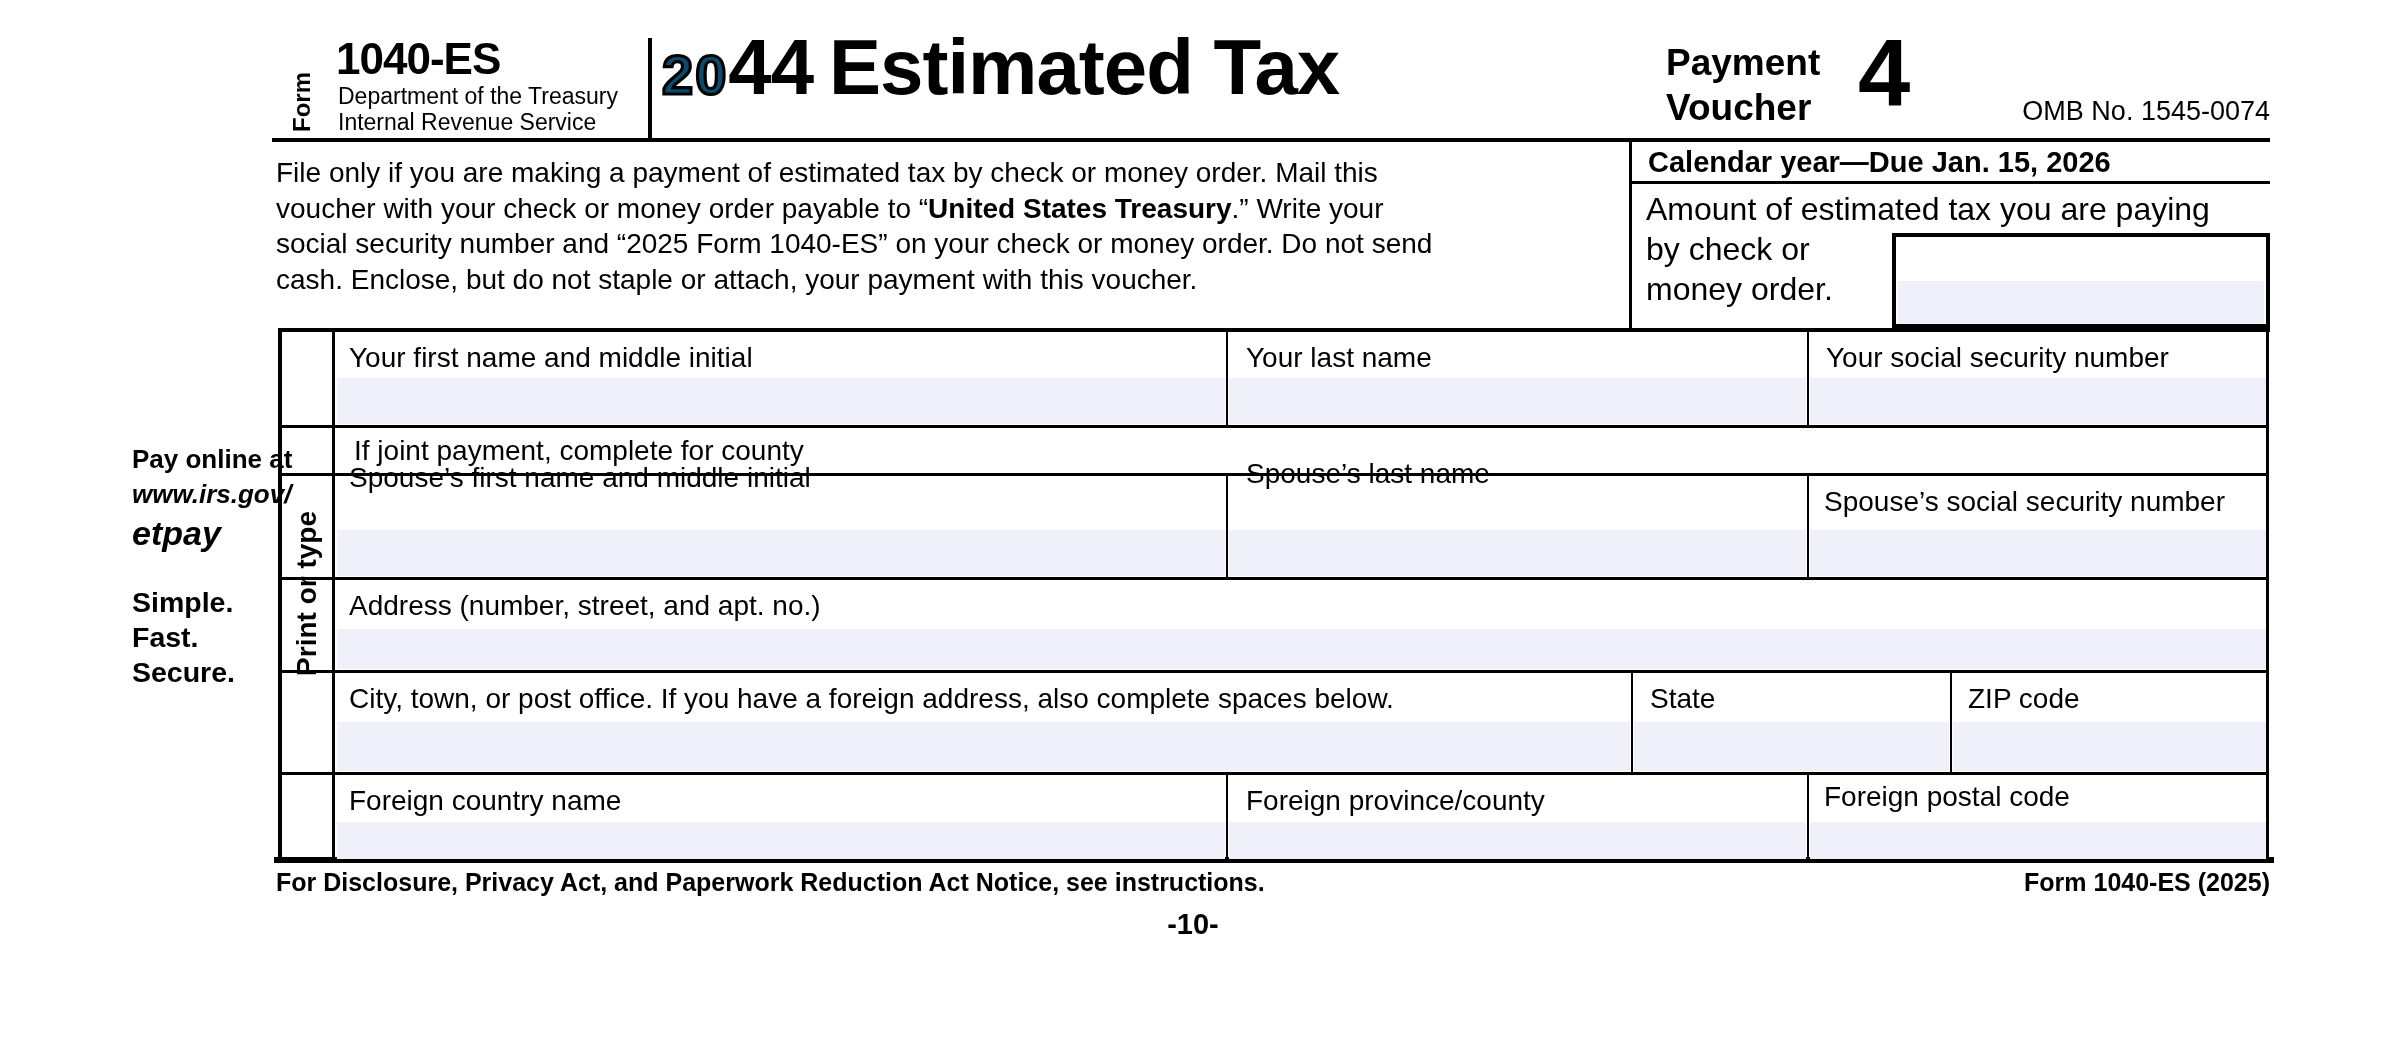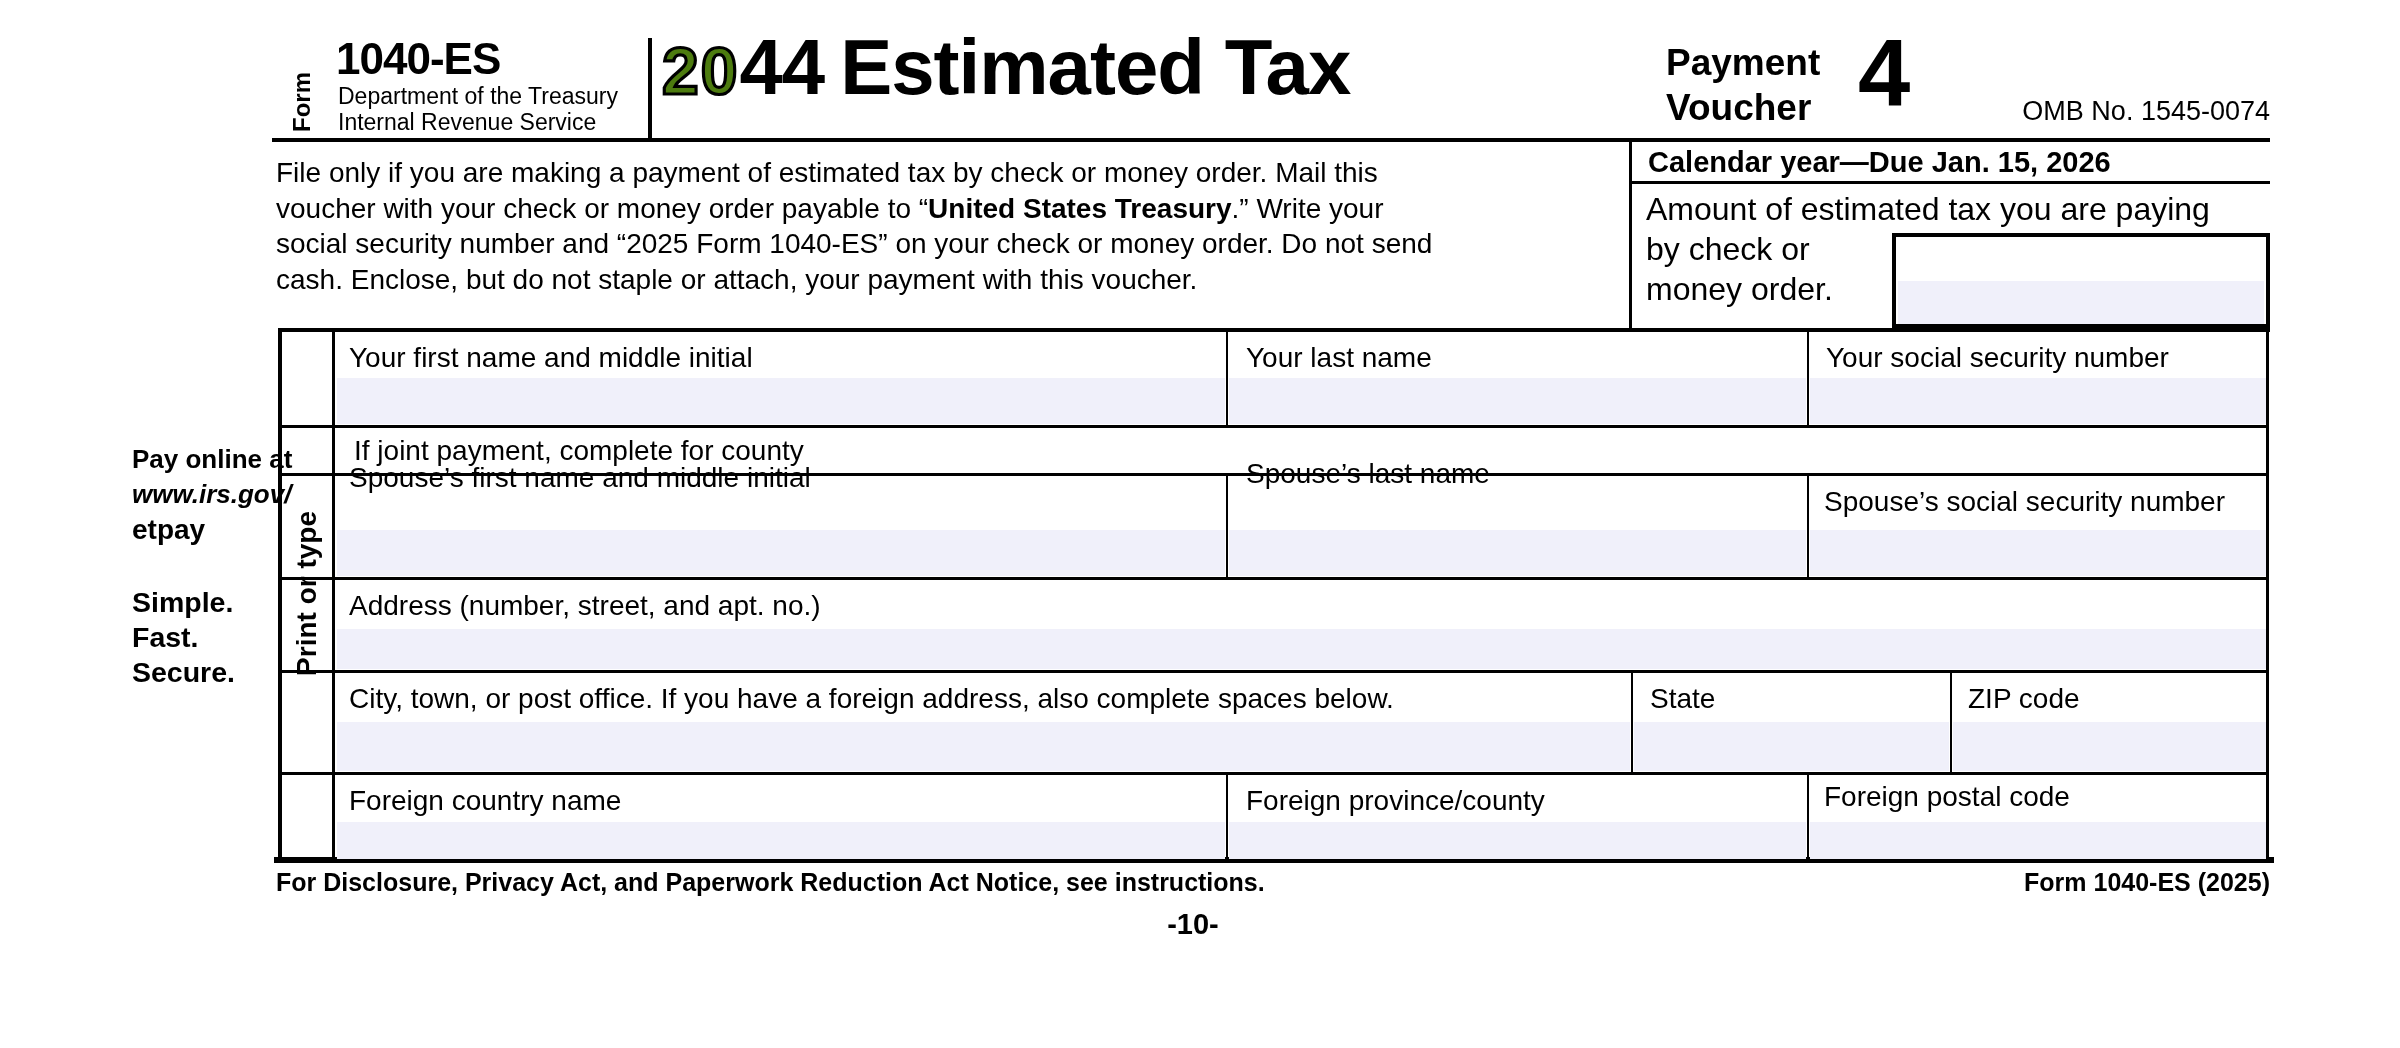--- a/index.html
+++ b/index.html
@@ -14,21 +14,21 @@
   .inp{
     position:absolute;background:#f0f0fa;border:none;outline:none;
     font:30px "Liberation Sans","DejaVu Sans",sans-serif;color:#000;
     padding:0 10px;box-sizing:border-box;border-radius:0;
   }
   .b{font-weight:bold;}
   .vert{writing-mode:vertical-rl;transform:rotate(180deg);}
   .form-number{position:absolute;left:336px;top:34px;font-size:44px;font-weight:800;letter-spacing:-1px;}
   .dept{position:absolute;left:338px;font-size:23px;line-height:1.1;white-space:nowrap;}
   .title-wrap{position:absolute;left:662px;top:28px;display:flex;align-items:baseline;white-space:nowrap;}
-  .y20{font-size:66px;font-weight:800;color:#4d7c0f;-webkit-text-stroke:3.2px #000;letter-spacing:2px;line-height:1;}
+  .y20{font-size:56px;font-weight:800;color:#0c4a6e;-webkit-text-stroke:3.2px #000;letter-spacing:2px;line-height:1;}
   .y25{font-size:78px;font-weight:800;line-height:1;letter-spacing:-1px;}
   .trest{font-size:78px;font-weight:800;line-height:1;margin-left:16px;letter-spacing:-1px;}
   .pv{position:absolute;left:1666px;top:40px;font-size:37px;font-weight:bold;line-height:45px;white-space:nowrap;}
   .big4{position:absolute;left:1858px;top:26px;font-size:94px;font-weight:800;line-height:1;}
   .omb{position:absolute;left:2000px;top:96px;width:270px;text-align:right;font-size:27px;white-space:nowrap;}
   .instr{
     position:absolute;left:276px;top:155px;width:1380px;
     font-size:28px;line-height:35.5px;white-space:pre-line;
   }
   .cal-title{position:absolute;left:1648px;top:146px;font-size:29px;font-weight:bold;white-space:nowrap;}
@@ -74,21 +74,21 @@
   <div class="cal-title">Calendar year—Due Jan. 15, 2026</div>
   <div class="hl" style="left:1629px;top:181px;width:641px;"></div>
   <div class="amt-lbl" style="top:191px;">Amount of estimated tax you are paying</div>
   <div class="amt-lbl" style="top:231px;">by check or</div>
   <div class="amt-lbl" style="top:271px;">money order.</div>
   <div class="amount-box"></div>
   <input class="inp" style="left: 1898px; top: 281px; width: 366px; height: 43px; text-align: right;" value="">
 
   <div class="side" style="top:444px;font-size:26px;">Pay online at</div>
   <div class="side" style="top:479px;font-size:26px;font-style:italic;">www.irs.gov/</div>
-  <div class="side" style="top:514px;font-size:28px;">etpay</div>
+  <div class="side" style="top:514px;font-size:34px;font-style:italic;">etpay</div>
   <div class="side" style="top:586px;font-size:28.5px;">Simple.</div>
   <div class="side" style="top:621px;font-size:28.5px;">Fast.</div>
   <div class="side" style="top:656px;font-size:28.5px;">Secure.</div>
 
   <div class="hl" style="left:278px;top:328px;width:1992px;height:4px;"></div>
   <div class="vl" style="left:278px;top:328px;height:535px;width:4px;"></div>
   <div class="vl" style="left:2266px;top:328px;height:535px;"></div>
   <div class="hl" style="left:274px;top:857px;width:2000px;height:6px;"></div>
 
   <div class="vl" style="left:332px;top:328px;height:530px;"></div>

